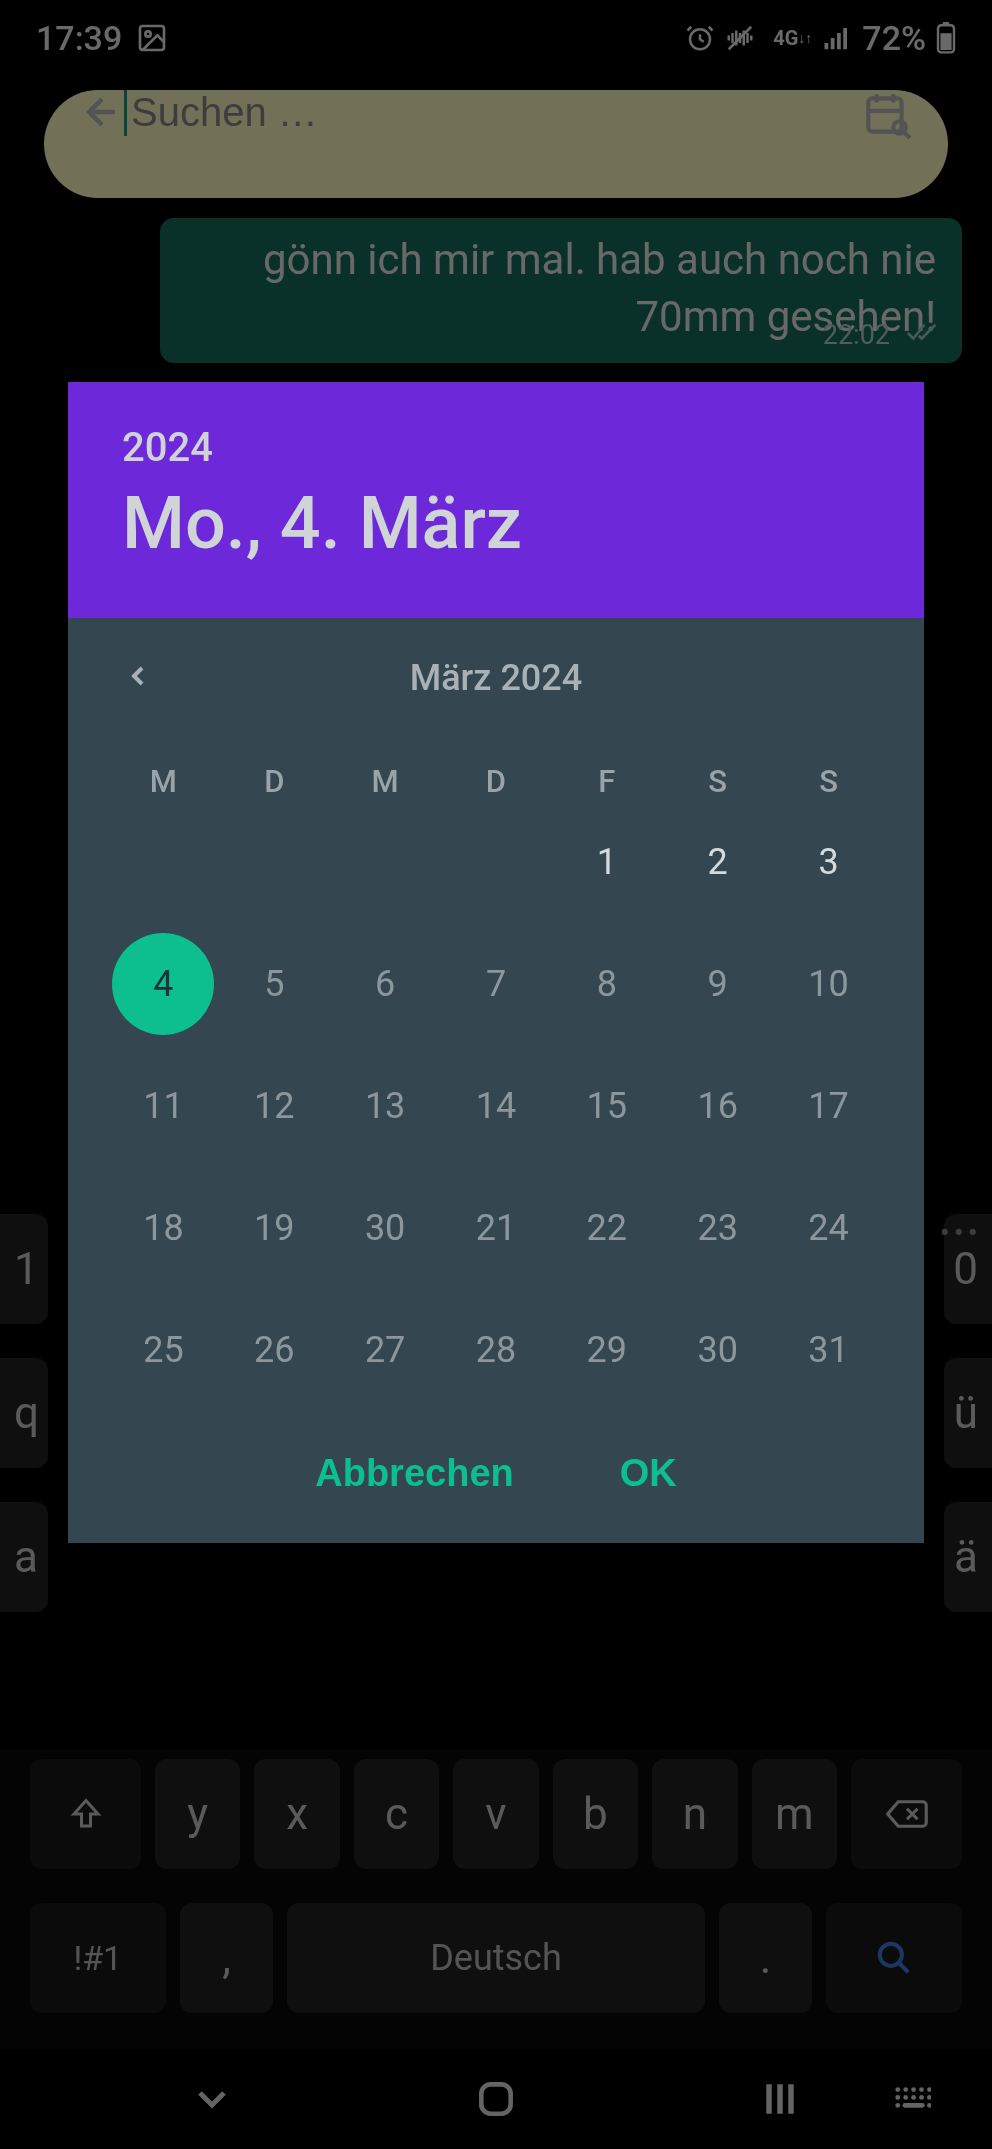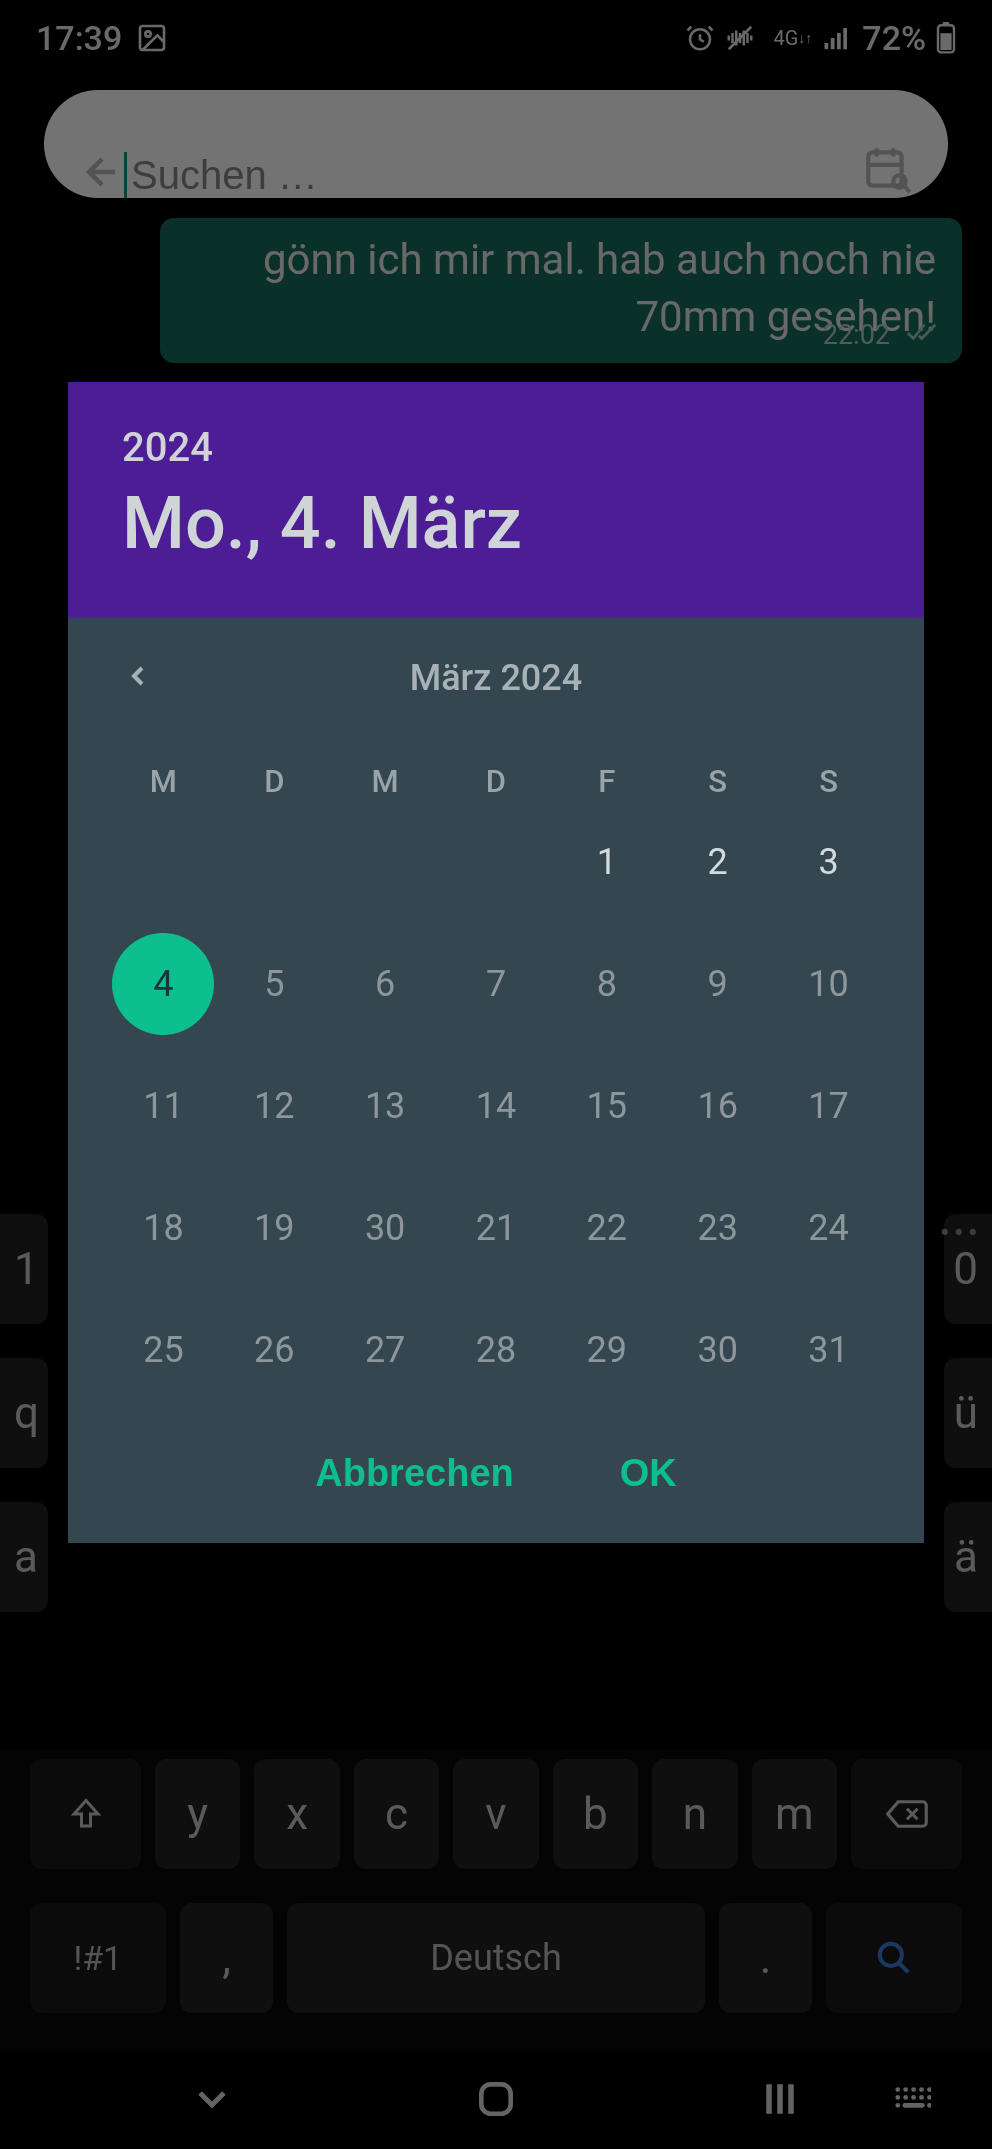--- a/index.html
+++ b/index.html
@@ -5,36 +5,36 @@
   * { box-sizing: border-box; margin: 0; padding: 0; }
   html, body { width: 992px; height: 2149px; background: #000; font-family: -apple-system, Roboto, sans-serif; color: #fff; overflow: hidden; position: relative; }
 
   
   .status-bar { height: 76px; display: flex; align-items: center; justify-content: space-between; padding: 4px 36px; font-size: 34px; font-weight: 500; color: #e8e8e8; }
   .status-left { display: flex; align-items: center; gap: 14px; }
   .status-right { display: flex; align-items: center; gap: 10px; }
   .status-icon { display: inline-flex; align-items: center; }
 
   
-  .search-bar { margin: 14px 44px 0; height: 108px; background: #ffffff; border-radius: 54px; display: flex; align-items: flex-end; padding: 0 36px; }
+  .search-bar { margin: 14px 44px 0; height: 108px; background: #fef9c3; border-radius: 54px; display: flex; align-items: flex-start; padding: 0 36px; }
   .search-input { flex: 1; font-size: 40px; color: #888; background: transparent; border: none; outline: none; }
   .search-input::placeholder { color: #888; }
   .cursor-bar { width: 3px; height: 46px; background: #0d9984; margin-right: 4px; }
 
   
   .chat-area { padding: 20px 30px 0 0; position: relative; text-align: right; }
   .chat-bubble { margin-left: 160px; background: #156a5b; border-radius: 14px; padding: 14px 26px 18px 30px; font-size: 42px; line-height: 1.35; color: #e6e6e6; position: relative; }
   .chat-meta { position: absolute; right: 22px; bottom: 10px; display: flex; align-items: center; gap: 16px; font-size: 27px; color: #b0cfc9; }
 
   
   .overlay { position: absolute; top: 0; left: 0; right: 0; bottom: 0; background: rgba(0,0,0,0.55); }
 
   
   .dialog { position: absolute; left: 68px; right: 68px; top: 382px; background: #344750; }
-  .dialog-header { background: #4c1d95; padding: 42px 54px 52px; }
+  .dialog-header { background: #6d28d9; padding: 42px 54px 52px; }
   .dialog-year { font-size: 40px; color: #d0d3d5; font-weight: 500; }
   .dialog-date { font-size: 72px; color: #cfd4d7; font-weight: 500; margin-top: 10px; }
   .month-nav { display: flex; align-items: center; justify-content: center; position: relative; height: 120px; }
   .month-nav-prev { position: absolute; left: 54px; top: 50%; transform: translateY(-50%); }
   .month-label { font-size: 36px; color: #a8b2b6; font-weight: 500; }
   .dow-row { display: grid; grid-template-columns: repeat(7,1fr); padding: 0 40px; height: 86px; align-items: center; }
   .dow { text-align: center; font-size: 31px; color: #9aa4a8; font-weight: 500; }
   .grid { display: grid; grid-template-columns: repeat(7,1fr); padding: 0 40px 30px; row-gap: 46px; }
   .day { height: 76px; display: flex; align-items: center; justify-content: center; font-size: 36px; color: #8d979b; position: relative; }
   .day.current { color: #d4dbde; }
@@ -80,21 +80,21 @@
           <path d="M12 9v4l3 2" stroke="#e8e8e8" stroke-width="2" fill="none"></path>
           <path d="M5 3L2 6M19 3l3 3" stroke="#e8e8e8" stroke-width="2"></path>
         </svg>
     </span>
     <span class="status-icon">
       <svg width="30" height="30" viewBox="0 0 24 24" fill="#e8e8e8">
           <path d="M3 10v4M6 8v8M9 6v12M12 8v8M15 6v12M18 8v8M21 10v4" stroke="#e8e8e8" stroke-width="2"></path>
           <line x1="3" y1="21" x2="21" y2="3" stroke="#e8e8e8" stroke-width="2"></line>
         </svg>
     </span>
-    <span class="status-icon" style="font-size:20px;font-weight:400;line-height:1;text-align:center;margin-left:8px;">
+    <span class="status-icon" style="font-size:20px;font-weight:700;line-height:1;text-align:center;margin-left:8px;">
       <span>4G</span>
         <br>
         <span style="font-size:14px;">↓↑</span>
     </span>
     <span class="status-icon">
       <svg width="30" height="30" viewBox="0 0 24 24" fill="#e8e8e8">
           <rect x="2" y="16" width="3" height="5"></rect>
           <rect x="7" y="12" width="3" height="9"></rect>
           <rect x="12" y="8" width="3" height="13"></rect>
           <rect x="17" y="4" width="3" height="17"></rect>

